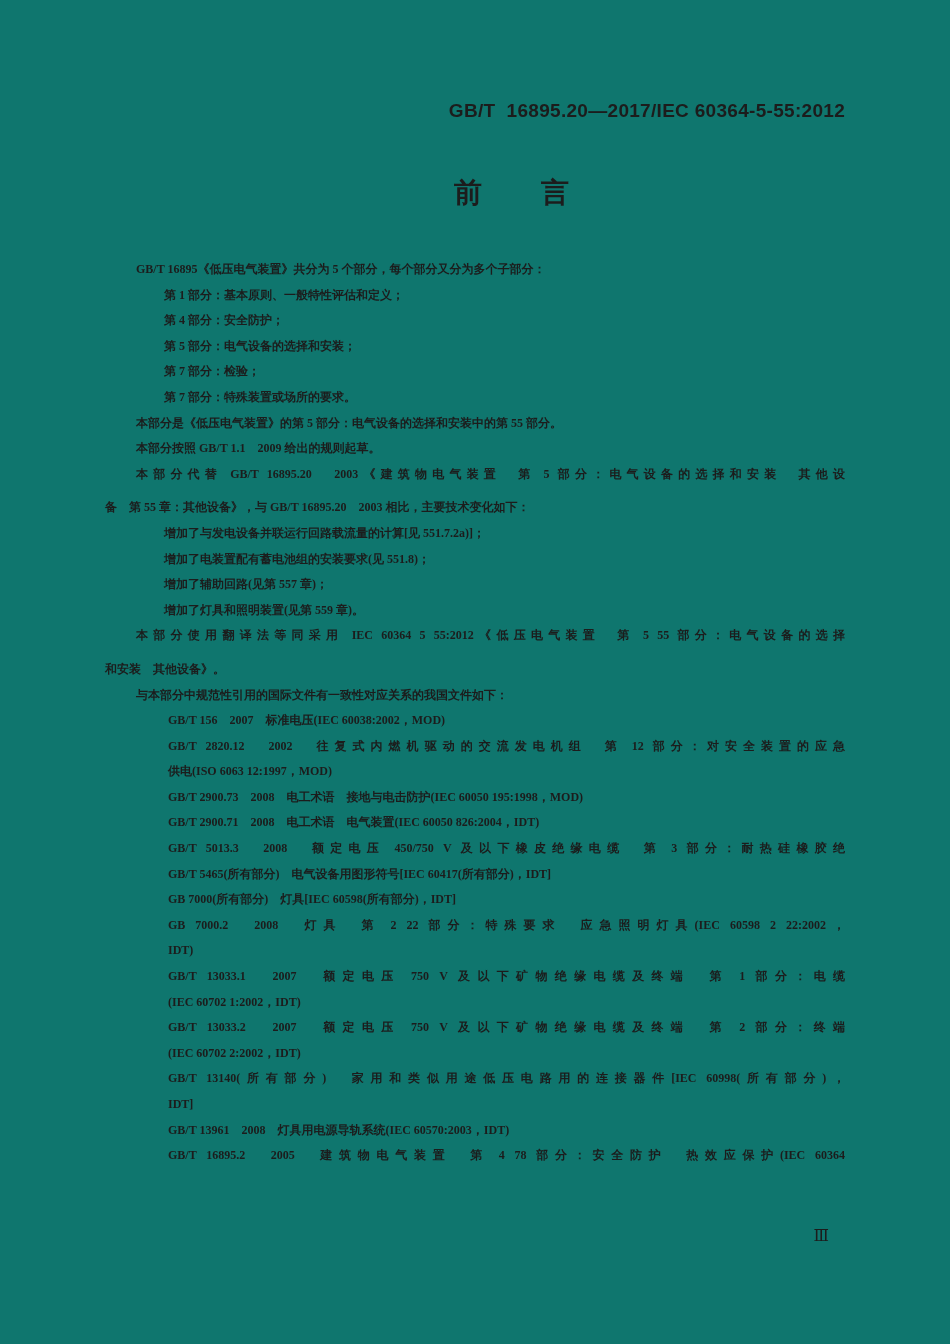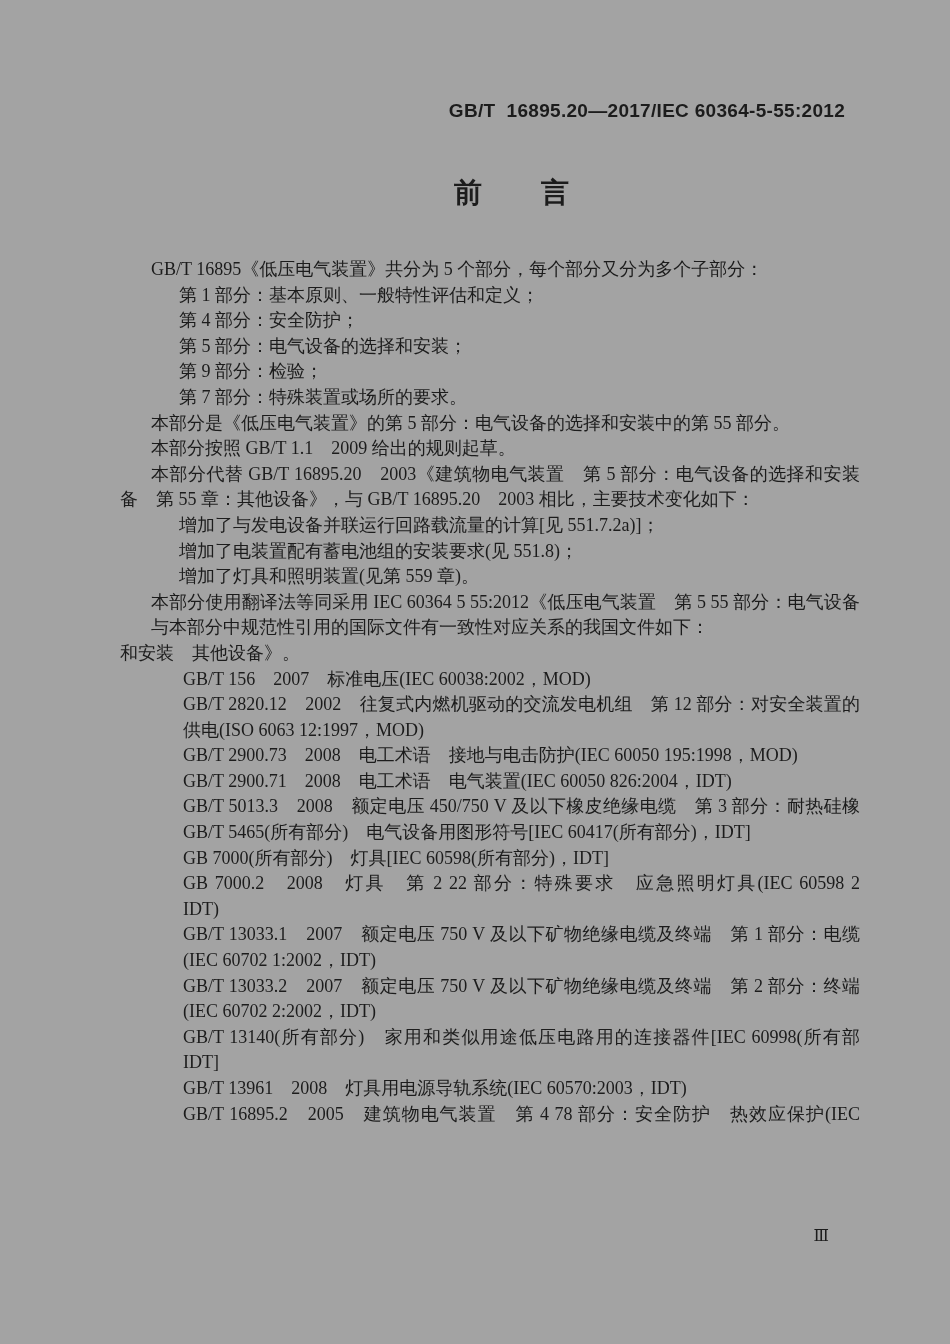--- a/index.html
+++ b/index.html
@@ -4,21 +4,21 @@
 <style>
   html, body {
     margin: 0;
     padding: 0;
     background: #ffffff;
   }
   .page {
     position: relative;
     width: 950px;
     height: 1344px;
-    background: #a3a3a3;
+    background: #0f766e;
     color: #1c1c1c;
     overflow: hidden;
     font-family: "Liberation Serif", "DejaVu Serif", serif;
   }
   .running-header {
     position: absolute;
     top: 100px;
     left: 105px;
     width: 740px;
     text-align: right;
@@ -37,30 +37,31 @@
     font-family: "Liberation Sans", "DejaVu Sans", sans-serif;
     font-weight: 700;
     font-size: 28px;
     letter-spacing: 1px;
     white-space: pre;
     padding-left: 37px;
   }
   .doc-body {
     position: absolute;
     top: 257px;
-    left: 120px;
+    left: 105px;
     width: 740px;
-    font-size: 18px;
+    font-size: 12px;
     line-height: 25.6px;
+    font-weight: bold;
   }
   .ln {
     white-space: nowrap;
     height: 25.6px;
   }
-  .ind-cont { padding-left: 0; }
+  .ind-cont { padding-left: 0; margin-top: 8px; }
   .ind-para { padding-left: 31px; }
   .ind-item { padding-left: 59px; }
   .ind-list { padding-left: 63px; }
   .ln.full {
     white-space: normal;
     text-align: justify;
     text-align-last: justify;
     overflow: hidden;
   }
   .page-number {
@@ -80,32 +81,33 @@
 <div class="page">
   <div class="running-header">GB/T  16895.20—2017/IEC 60364-5-55:2012</div>
 
   <div class="page-title">前　　言</div>
 
   <div class="doc-body">
       <div class="ln ind-para">GB/T 16895《低压电气装置》共分为 5 个部分，每个部分又分为多个子部分：</div>
       <div class="ln ind-item">第 1 部分：基本原则、一般特性评估和定义；</div>
       <div class="ln ind-item">第 4 部分：安全防护；</div>
       <div class="ln ind-item">第 5 部分：电气设备的选择和安装；</div>
-      <div class="ln ind-item">第 9 部分：检验；</div>
+      <div class="ln ind-item">第 7 部分：检验；</div>
       <div class="ln ind-item">第 7 部分：特殊装置或场所的要求。</div>
       <div class="ln ind-para">本部分是《低压电气装置》的第 5 部分：电气设备的选择和安装中的第 55 部分。</div>
       <div class="ln ind-para">本部分按照 GB/T 1.1　2009 给出的规则起草。</div>
       <div class="ln ind-para full">本部分代替 GB/T 16895.20　2003《建筑物电气装置　第 5 部分：电气设备的选择和安装　其他设</div>
       <div class="ln ind-cont">备　第 55 章：其他设备》，与 GB/T 16895.20　2003 相比，主要技术变化如下：</div>
       <div class="ln ind-item">增加了与发电设备并联运行回路载流量的计算[见 551.7.2a)]；</div>
       <div class="ln ind-item">增加了电装置配有蓄电池组的安装要求(见 551.8)；</div>
+      <div class="ln ind-item">增加了辅助回路(见第 557 章)；</div>
       <div class="ln ind-item">增加了灯具和照明装置(见第 559 章)。</div>
       <div class="ln ind-para full">本部分使用翻译法等同采用 IEC 60364 5 55:2012《低压电气装置　第 5 55 部分：电气设备的选择</div>
+      <div class="ln ind-cont">和安装　其他设备》。</div>
       <div class="ln ind-para">与本部分中规范性引用的国际文件有一致性对应关系的我国文件如下：</div>
-      <div class="ln ind-cont">和安装　其他设备》。</div>
       <div class="ln ind-list">GB/T 156　2007　标准电压(IEC 60038:2002，MOD)</div>
       <div class="ln ind-list full">GB/T 2820.12　2002　往复式内燃机驱动的交流发电机组　第 12 部分：对安全装置的应急</div>
       <div class="ln ind-list">供电(ISO 6063 12:1997，MOD)</div>
       <div class="ln ind-list">GB/T 2900.73　2008　电工术语　接地与电击防护(IEC 60050 195:1998，MOD)</div>
       <div class="ln ind-list">GB/T 2900.71　2008　电工术语　电气装置(IEC 60050 826:2004，IDT)</div>
       <div class="ln ind-list full">GB/T 5013.3　2008　额定电压 450/750 V 及以下橡皮绝缘电缆　第 3 部分：耐热硅橡胶绝</div>
       <div class="ln ind-list">GB/T 5465(所有部分)　电气设备用图形符号[IEC 60417(所有部分)，IDT]</div>
       <div class="ln ind-list">GB 7000(所有部分)　灯具[IEC 60598(所有部分)，IDT]</div>
       <div class="ln ind-list full">GB 7000.2　2008　灯具　第 2 22 部分：特殊要求　应急照明灯具(IEC 60598 2 22:2002，</div>
       <div class="ln ind-list">IDT)</div>

